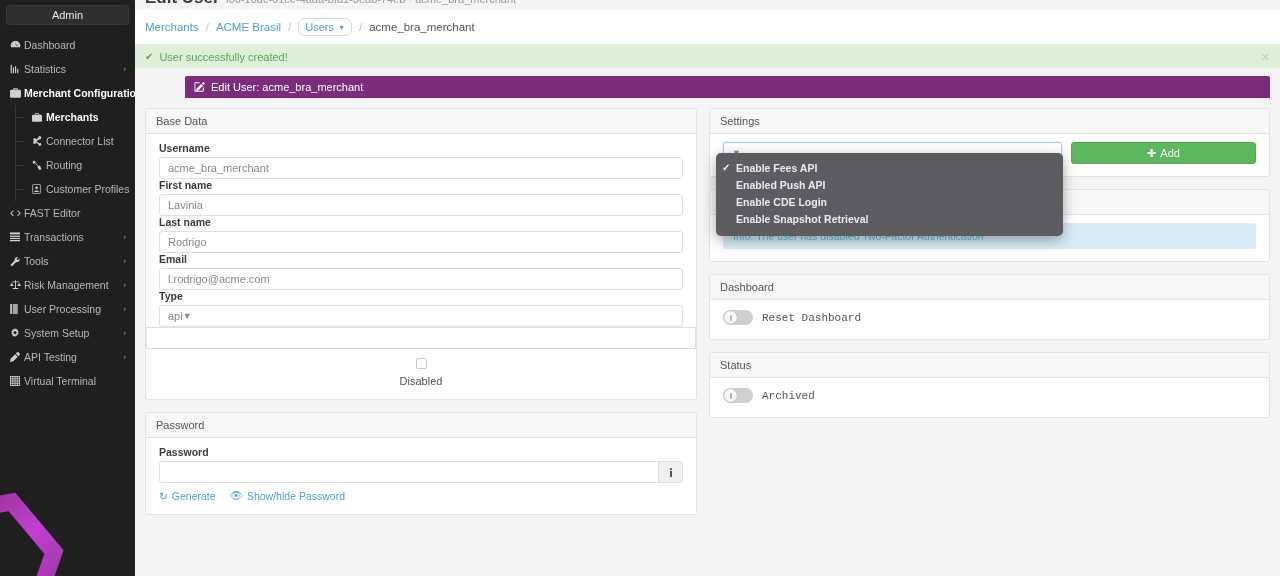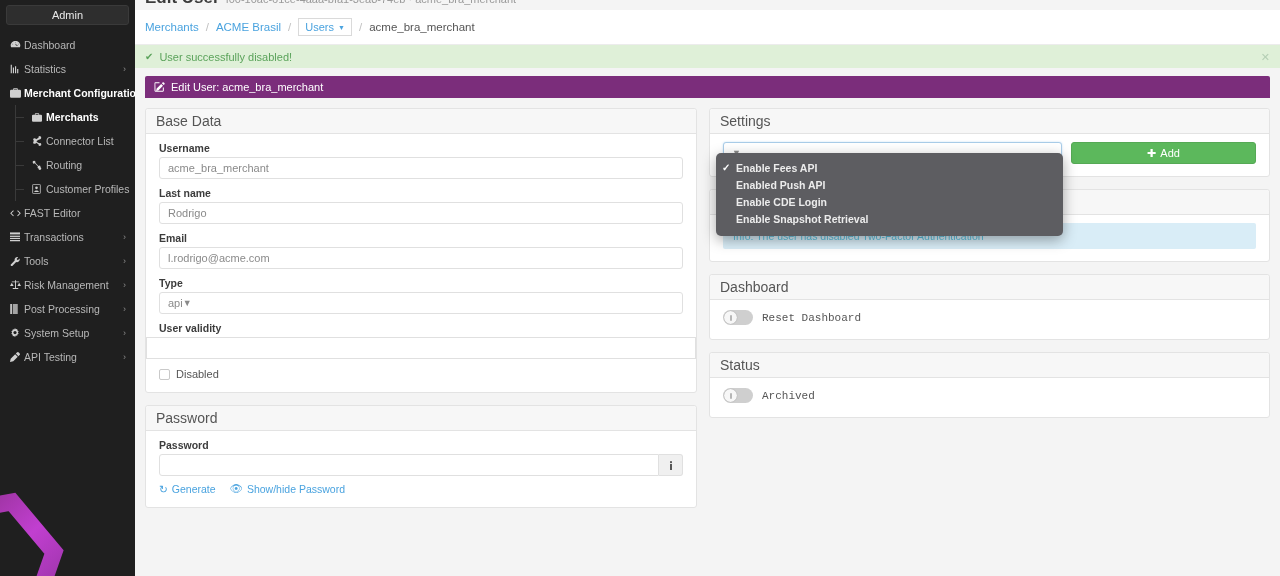--- a/index.html
+++ b/index.html
@@ -98,21 +98,21 @@
   .breadcrumb-bar {
     background: #fff;
     height: 35px;
     display: flex; align-items: center;
     padding: 0 10px;
     border-bottom: 1px solid #ececec;
   }
   .bc-link { color: #4aa3df; cursor: pointer; font-size: 11.5px; }
   .bc-sep { color: #c0c0c0; margin: 0 7px; font-size: 11.5px; }
   .bc-btn {
-    border: 1px solid #dadada; border-radius: 0;
+    border: 1px solid #dadada; border-radius: 7px;
     padding: 2px 6px; color: #4aa3df; background: #fff;
     font-size: 11px; cursor: pointer;
     display: inline-flex; align-items: center; gap: 4px;
   }
   .bc-btn .cd { font-size: 7px; }
   .bc-current { color: #555; font-size: 11.5px; }
 
   .alert-success {
     background: #dff0d8;
     color: #5ba35b;
@@ -131,46 +131,47 @@
   .content { padding: 8px 10px 0 10px; }
 
   .page-head {
     background: #7b2d7b;
     color: #fff;
     height: 22px;
     display: flex; align-items: center;
     padding: 0 9px;
     font-size: 11px;
     border-radius: 2px 2px 0 0;
+    margin-left: 40px;
   }
   .page-head .pencil { margin-right: 6px; display: inline-flex; }
 
   .cols { display: flex; gap: 12px; padding-top: 10px; }
   .col-left { width: 552px; flex: 0 0 552px; }
   .col-right { flex: 1 1 auto; }
 
   .panel {
     background: #fff;
     border: 1px solid #e3e3e3;
     border-radius: 3px;
     margin-bottom: 12px;
   }
   .panel-head {
     background: #f7f7f7;
     border-bottom: 1px solid #e3e3e3;
     height: 25px;
     display: flex; align-items: center;
     padding: 0 10px;
-    font-size: 14px;
+    font-size: 11px;
     color: #555;
     border-radius: 3px 3px 0 0;
   }
   .panel-body { padding: 8px 13px 12px 13px; }
 
-  .fld { margin-bottom: 8px; }
+  .fld { margin-bottom: 0; }
   .fld:last-child { margin-bottom: 0; }
   .fld-label {
     font-size: 10.5px; font-weight: bold; color: #3c3c3c;
     margin-bottom: 3px; display: block;
   }
   .inp {
     width: 100%; height: 22px;
     border: 1px solid #e0e0e0; border-radius: 3px;
     background: #fff;
     font-size: 11px; color: #8a8a8a;
@@ -181,21 +182,21 @@
   }
   .inp.flush { margin-left: -13px; width: calc(100% + 26px); border-radius: 0; }
   .inp-select {
     justify-content: flex-start;
     cursor: pointer;
   }
   .inp-select .chev { color: #8a8a8a; font-size: 9px; }
 
   .chkrow {
     display: flex; align-items: center; gap: 6px;
-    margin-top: 9px; font-size: 11px; color: #555;
+    margin-top: 9px; font-size: 11px; color: #555; flex-direction: column;
   }
   .chkbox {
     width: 11px; height: 11px;
     border: 1px solid #c9c9c9; border-radius: 2px; background: #fff;
     flex: 0 0 11px;
   }
 
   .pwd-row { display: flex; }
   .pwd-row .inp { border-radius: 3px 0 0 3px; }
   .pwd-addon {
@@ -403,21 +404,21 @@
         <span class="caret">›</span>
       </div>
 
       <div class="nav-item">
         <span class="ico">
           <svg width="8" height="10" viewBox="0 0 9 12">
               <rect x="0" y="0" width="2" height="12" fill="currentColor"></rect>
               <rect x="3" y="0" width="6" height="12" fill="currentColor" opacity="0.75"></rect>
             </svg>
         </span>
-        <span class="lbl">Post Processing</span>
+        <span class="lbl">User Processing</span>
         <span class="caret">›</span>
       </div>
 
       <div class="nav-item">
         <span class="ico">
           <svg width="10" height="10" viewBox="0 0 12 12">
               <path fill="currentColor" d="M6 0l.9 1.5 1.7-.3.3 1.7L10.4 4l-1 1.4 1 1.4-1.5.9-.3 1.7-1.7-.3L6 11l-.9-1.5-1.7.3-.3-1.7L1.6 6.8l1-1.4-1-1.4 1.5-.9.3-1.7 1.7.3z"></path>
               <circle cx="6" cy="5.5" r="1.9" fill="#1f1f1f"></circle>
             </svg>
         </span>
@@ -428,20 +429,29 @@
       <div class="nav-item">
         <span class="ico">
           <svg width="10" height="10" viewBox="0 0 12 12">
               <path fill="currentColor" d="M10.6.6a1.6 1.6 0 00-2.3 0L7 1.9l3.1 3.1 1.3-1.3a1.6 1.6 0 000-2.3zM6.2 2.7L.8 8.1 0 12l3.9-.8 5.4-5.4z"></path>
             </svg>
         </span>
         <span class="lbl">API Testing</span>
         <span class="caret">›</span>
       </div>
 
+      <div class="nav-item">
+        <span class="ico">
+          <svg width="10" height="10" viewBox="0 0 12 12">
+              <rect x="0.5" y="0.5" width="11" height="11" fill="none" stroke="currentColor"></rect>
+              <path stroke="currentColor" stroke-width="1" d="M0 3.3h12M0 6h12M0 8.7h12M3.3 0v12M6 0v12M8.7 0v12"></path>
+            </svg>
+        </span>
+        <span class="lbl">Virtual Terminal</span>
+      </div>
     </div>
 
     <svg class="hexmark" viewBox="0 0 150 150">
       <defs>
         <linearGradient id="hexgrad" x1="0" y1="0" x2="1" y2="1">
           <stop offset="0%" stop-color="#8e2f8e"></stop>
           <stop offset="55%" stop-color="#c13fd0"></stop>
           <stop offset="100%" stop-color="#9b34a8"></stop>
         </linearGradient>
       </defs>
@@ -465,21 +475,21 @@
       <span class="bc-btn">
         <span>Users</span>
         <span class="cd">▼</span>
       </span>
       <span class="bc-sep">/</span>
       <span class="bc-current">acme_bra_merchant</span>
     </div>
 
     <div class="alert-success">
       <span class="chk">✔</span>
-      <span>User successfully disabled!</span>
+      <span>User successfully created!</span>
       <span class="alert-close">✕</span>
     </div>
 
     <div class="content">
 
       <div class="page-head">
         <span class="pencil">
           <svg width="11" height="10" viewBox="0 0 12 12">
               <path fill="currentColor" d="M11.3.7a1.2 1.2 0 00-1.7 0L8.8 1.5l2.2 2.2.8-.8a1.2 1.2 0 000-1.7zM8 2.3L2.6 7.7l-.6 2.8 2.8-.6 5.4-5.4zM1 1.6h5V.4H1a1 1 0 00-1 1v9.2a1 1 0 001 1h9.2a1 1 0 001-1V6.5H10v4.1H1.2z"></path>
             </svg>
@@ -495,20 +505,26 @@
             <div class="panel-head">Base Data</div>
             <div class="panel-body">
 
               <div class="fld">
                 <span class="fld-label">Username</span>
                 <div class="inp">
                   <span>acme_bra_merchant</span>
                 </div>
               </div>
 
+              <div class="fld">
+                <span class="fld-label">First name</span>
+                <div class="inp">
+                  <span>Lavinia</span>
+                </div>
+              </div>
 
               <div class="fld">
                 <span class="fld-label">Last name</span>
                 <div class="inp">
                   <span>Rodrigo</span>
                 </div>
               </div>
 
               <div class="fld">
                 <span class="fld-label">Email</span>
@@ -519,21 +535,20 @@
 
               <div class="fld">
                 <span class="fld-label">Type</span>
                 <div class="inp inp-select">
                   <span>api</span>
                   <span class="chev">▼</span>
                 </div>
               </div>
 
               <div class="fld">
-                <span class="fld-label">User validity</span>
                 <div class="inp flush">
                   <span></span>
                 </div>
               </div>
 
               <div class="chkrow">
                 <span class="chkbox"></span>
                 <span>Disabled</span>
               </div>
 

